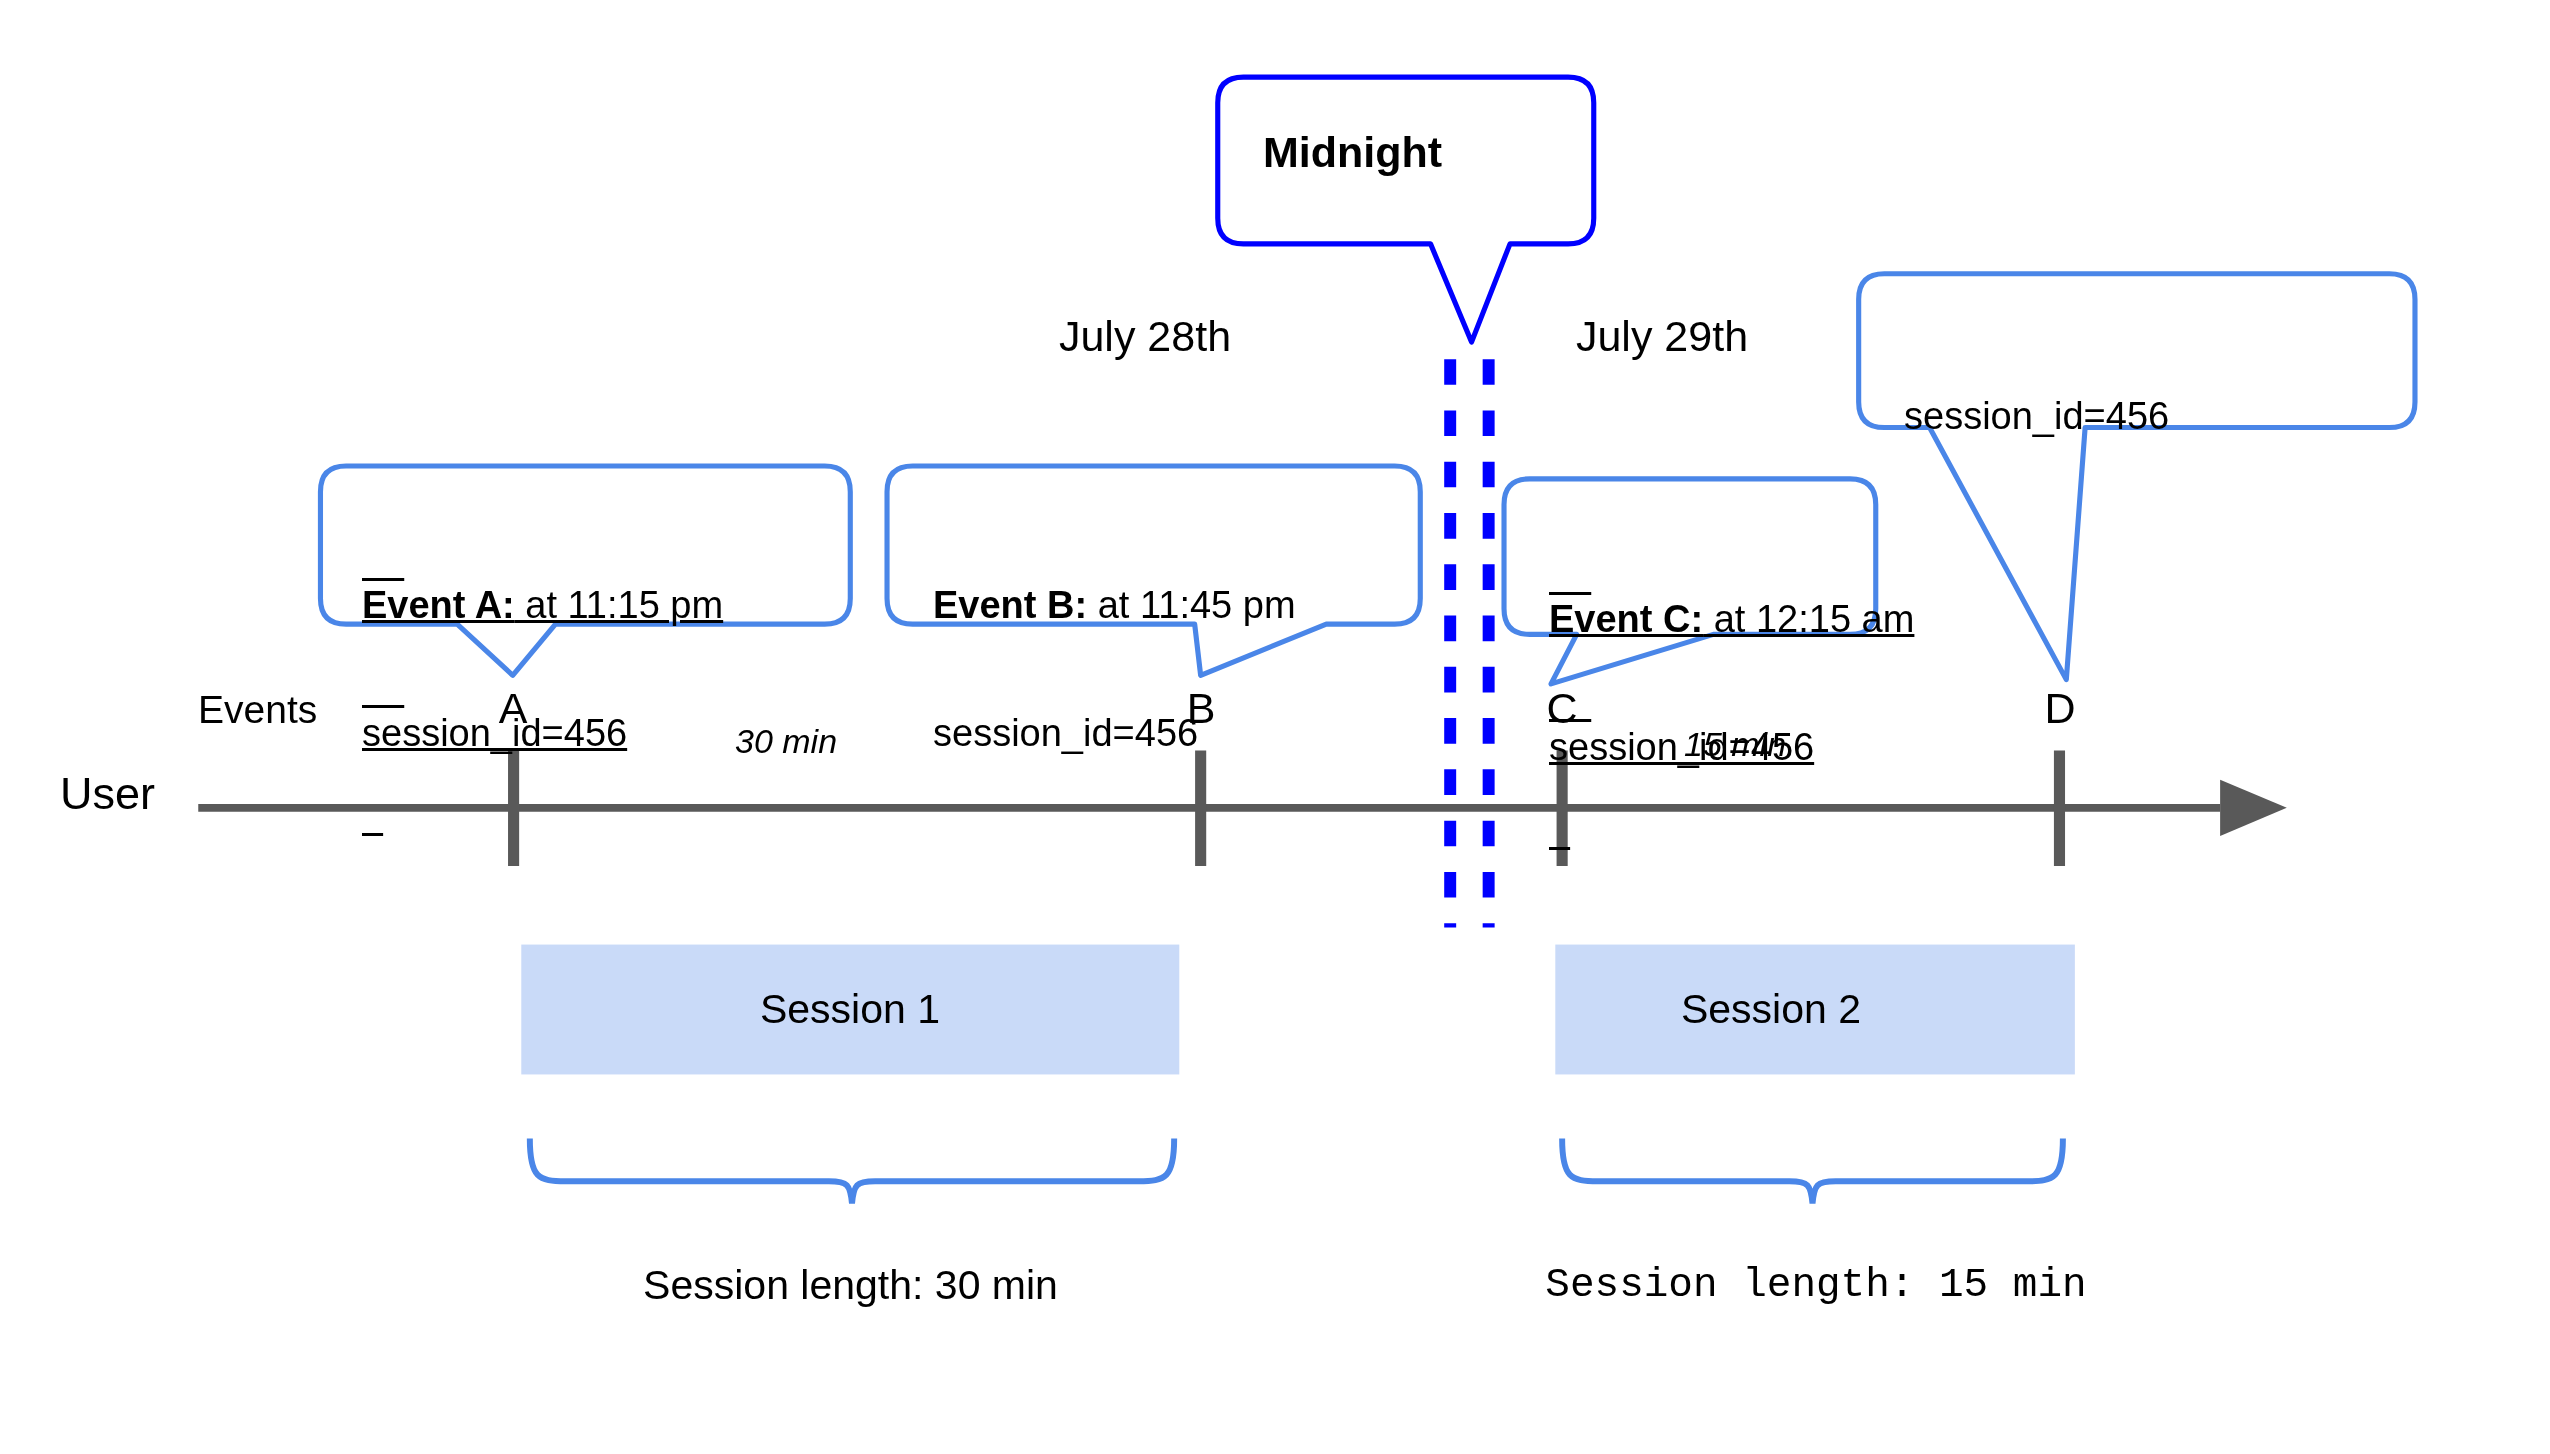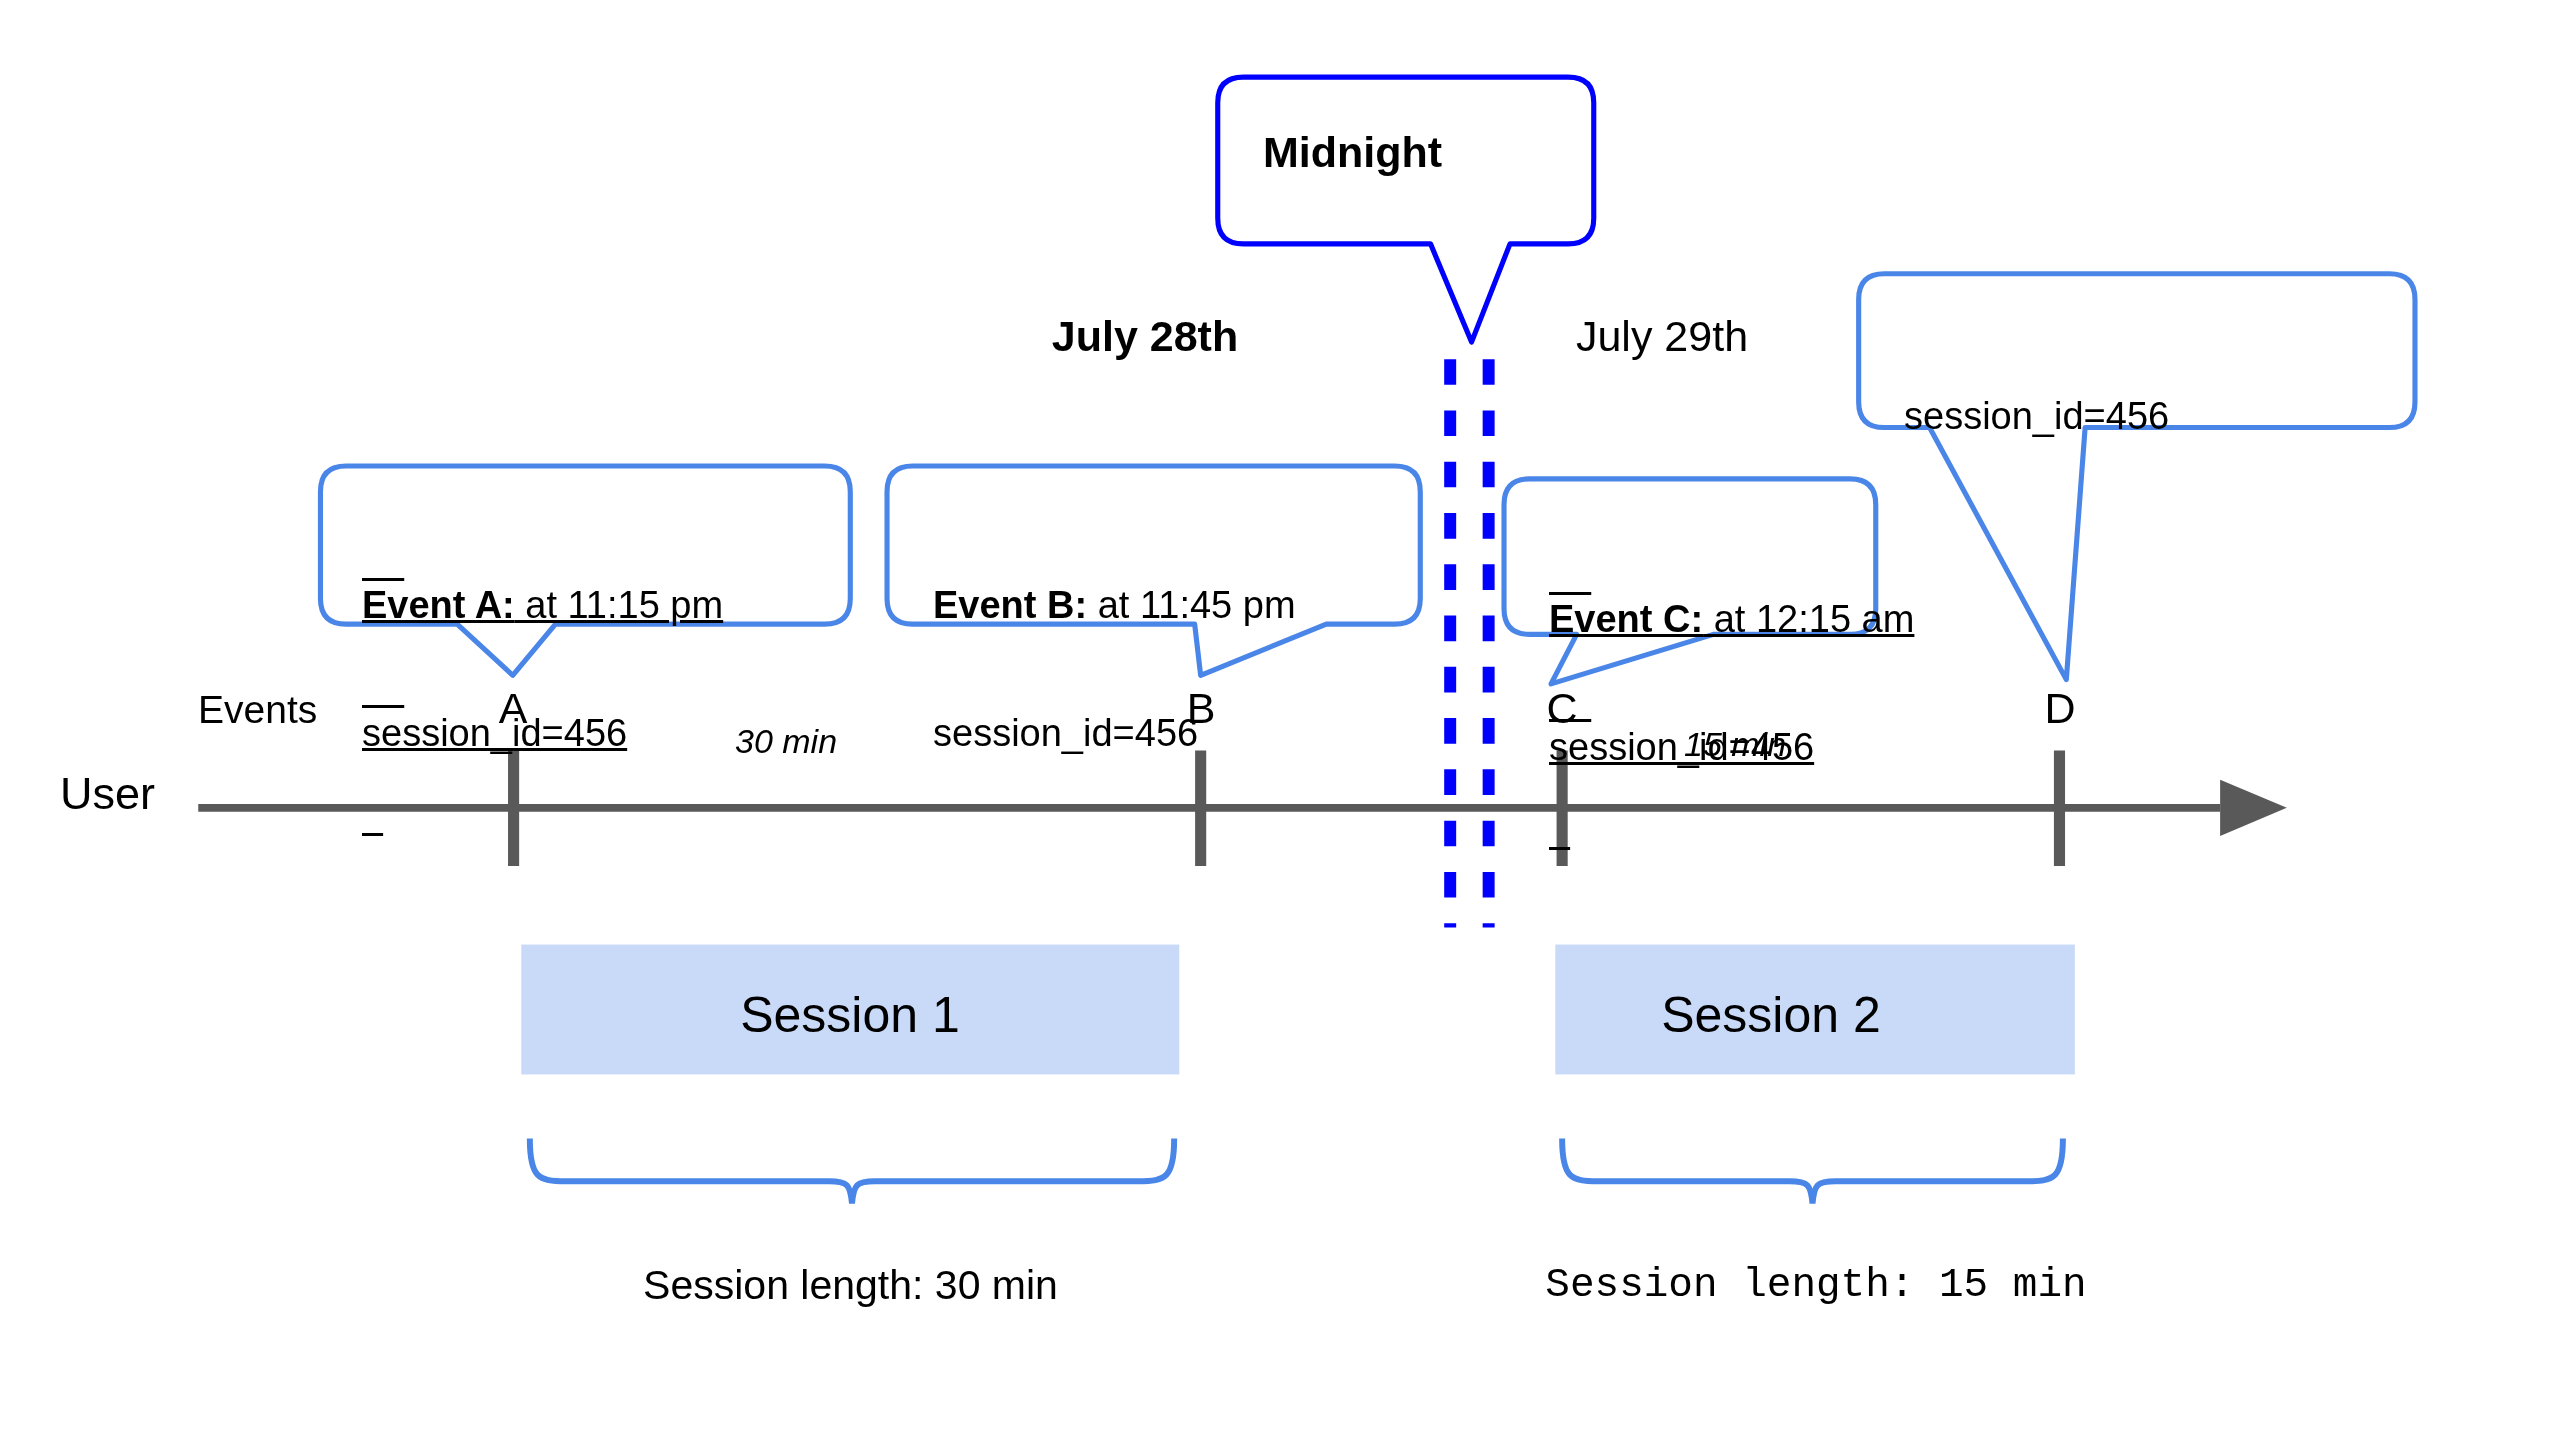--- a/index.html
+++ b/index.html
@@ -62,42 +62,42 @@
     font-style: italic;
   }
   .dur.d30 { left: 735px;  top: 722px; }
   .dur.d15 { left: 1684px; top: 725px; }
   
   .date {
     font-size: 43px;
     text-align: center;
     width: 342px;
   }
-  .date.d28 { left: 974px; top: 312px; font-weight: bold; }
+  .date.d28 { left: 974px; top: 312px; }
   .date.d29 { left: 1491px; top: 312px; }
   
   .midnight-text {
     left: 1263px;
     top: 128px;
     font-size: 43px;
     font-weight: bold;
   }
   
   .callout-text {
     font-size: 38px;
   }
   .callout-text .ln { display: block; }
   .callout-text b { font-weight: bold; }
   .ca-text { left: 362px;  top: 499px; text-decoration: underline; }
   .cb-text { left: 933px; top: 499px; }
   .cc-text { left: 1549px; top: 513px; text-decoration: underline; }
   .cd-text { left: 1904px; top: 310px; }
   
   .sess-label {
-    font-size: 50px;
+    font-size: 41px;
     text-align: center;
   }
   .sess-label.s1 { left: 521px;  top: 987px; width: 658px; }
   .sess-label.s2 { left: 1555px; top: 987px; width: 432px; }
   
   .sess-len {
     font-size: 41px;
     text-align: center;
   }
   .sess-len.s1 { left: 483px;  top: 1263px; width: 735px; }

